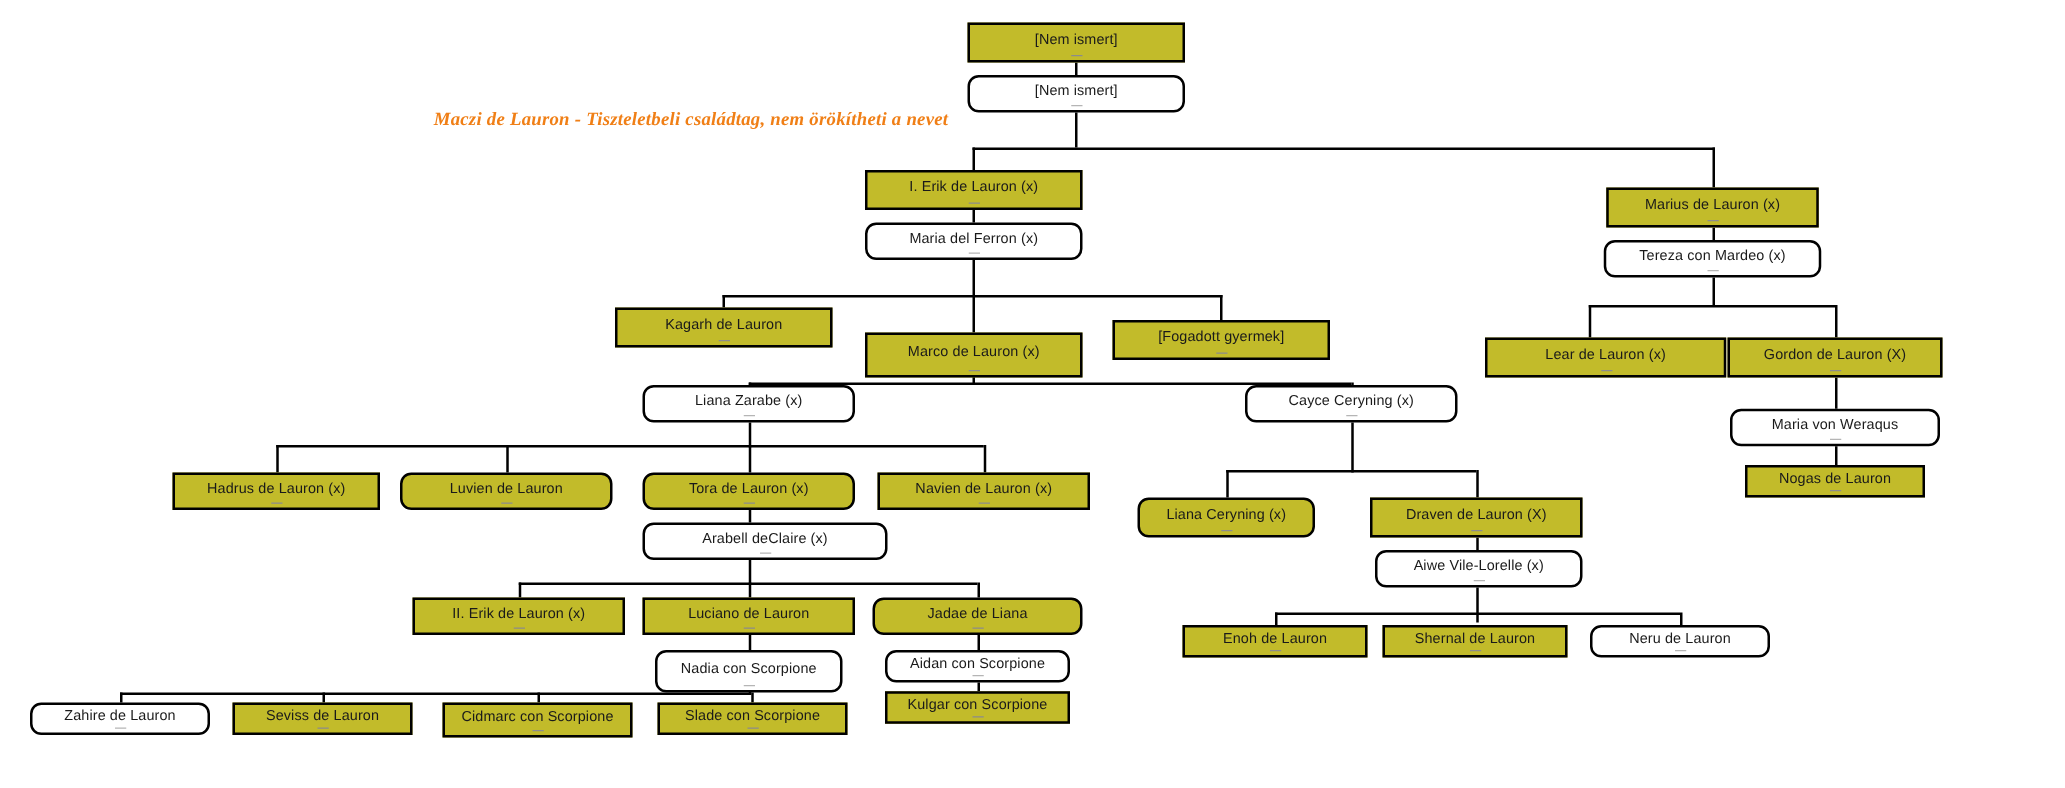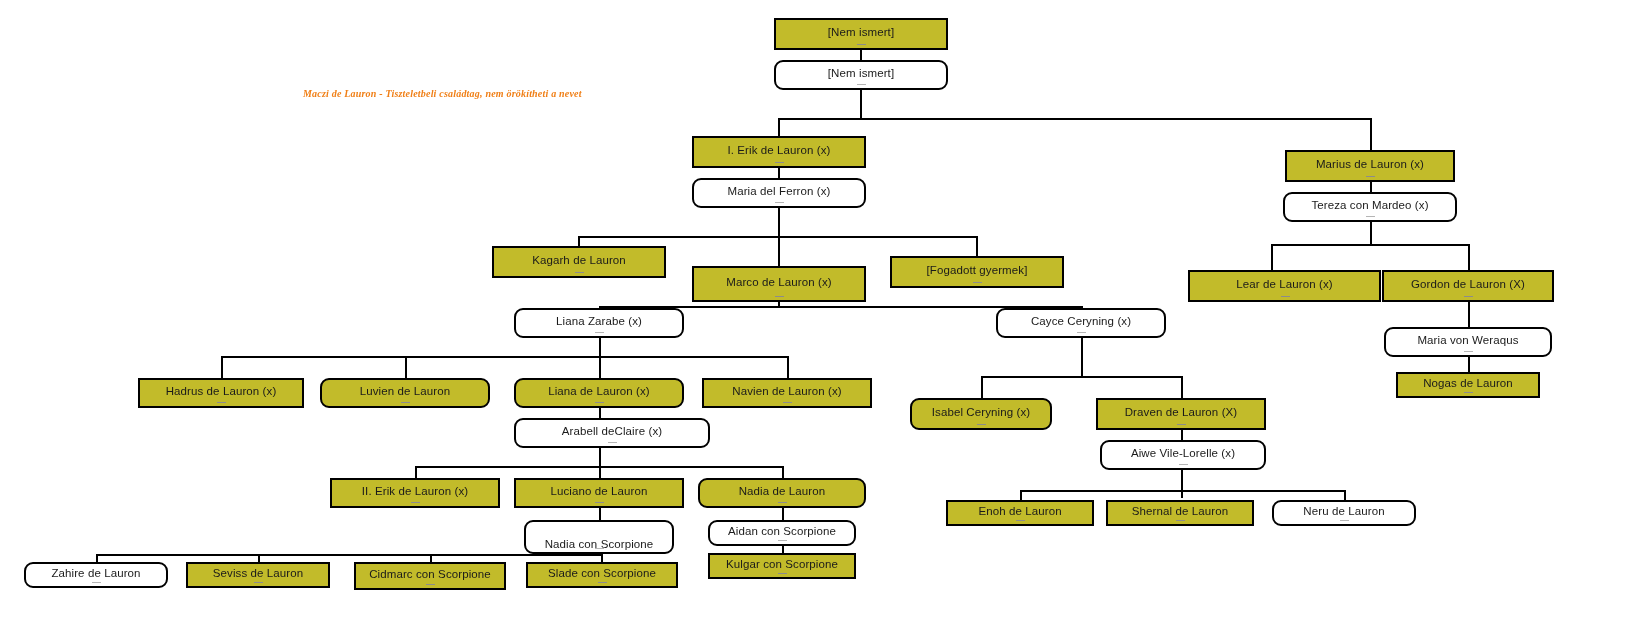--- a/index.html
+++ b/index.html
@@ -36,23 +36,24 @@
   .ln{ position:absolute; background:#000; }
   .ln.h{ height:2px; }
   .ln.v{ width:2px; }
 
   #legend{
     position:absolute;
     color:#f07f16;
     font-family:"Liberation Serif",serif;
     font-style:italic;
     font-weight:bold;
-    font-size:10px;
+    font-size:15px;
     white-space:nowrap;
     letter-spacing:.2px;
+    margin-left:44px;
   }
 </style>
 </head>
 <body>
 
 <div id="canvas">
 
   <div class="ln v" style="left:860px;top:50px;height:10px;"></div>
   <div class="ln v" style="left:860px;top:90px;height:28px;"></div>
   <div class="ln h" style="left:778px;top:118px;width:594px;"></div>
@@ -180,29 +181,29 @@
       </div>
       <div class="node blood" style="left: 138px; top: 378px; width: 166px; height: 30px;">
         <span class="lbl">Hadrus de Lauron (x)</span>
         <span class="tick"></span>
       </div>
       <div class="node blood-round" style="left: 320px; top: 378px; width: 170px; height: 30px;">
         <span class="lbl">Luvien de Lauron</span>
         <span class="tick"></span>
       </div>
       <div class="node blood-round" style="left: 514px; top: 378px; width: 170px; height: 30px;">
-        <span class="lbl">Liana de Lauron (x)</span>
+        <span class="lbl">Tora de Lauron (x)</span>
         <span class="tick"></span>
       </div>
       <div class="node blood" style="left: 702px; top: 378px; width: 170px; height: 30px;">
         <span class="lbl">Navien de Lauron (x)</span>
         <span class="tick"></span>
       </div>
       <div class="node blood-round" style="left: 910px; top: 398px; width: 142px; height: 32px;">
-        <span class="lbl">Isabel Ceryning (x)</span>
+        <span class="lbl">Liana Ceryning (x)</span>
         <span class="tick"></span>
       </div>
       <div class="node blood" style="left: 1096px; top: 398px; width: 170px; height: 32px;">
         <span class="lbl">Draven de Lauron  (X)</span>
         <span class="tick"></span>
       </div>
       <div class="node spouse" style="left: 1100px; top: 440px; width: 166px; height: 30px;">
         <span class="lbl">Aiwe Vile-Lorelle (x)</span>
         <span class="tick"></span>
       </div>
@@ -212,36 +213,36 @@
       </div>
       <div class="node blood" style="left: 330px; top: 478px; width: 170px; height: 30px;">
         <span class="lbl">II. Erik de Lauron (x)</span>
         <span class="tick"></span>
       </div>
       <div class="node blood" style="left: 514px; top: 478px; width: 170px; height: 30px;">
         <span class="lbl">Luciano de Lauron</span>
         <span class="tick"></span>
       </div>
       <div class="node blood-round" style="left: 698px; top: 478px; width: 168px; height: 30px;">
-        <span class="lbl">Nadia de Lauron</span>
+        <span class="lbl">Jadae de Liana</span>
         <span class="tick"></span>
       </div>
       <div class="node blood" style="left: 946px; top: 500px; width: 148px; height: 26px;">
         <span class="lbl">Enoh de Lauron</span>
         <span class="tick"></span>
       </div>
       <div class="node blood" style="left: 1106px; top: 500px; width: 148px; height: 26px;">
         <span class="lbl">Shernal de Lauron</span>
         <span class="tick"></span>
       </div>
       <div class="node spouse" style="left: 1272px; top: 500px; width: 144px; height: 26px;">
         <span class="lbl">Neru de Lauron</span>
         <span class="tick"></span>
       </div>
-      <div class="node spouse" style="left: 524px; top: 520px; width: 150px; height: 34px; align-items: flex-end;">
+      <div class="node spouse" style="left: 524px; top: 520px; width: 150px; height: 34px;">
         <span class="lbl">Nadia con Scorpione</span>
         <span class="tick"></span>
       </div>
       <div class="node spouse" style="left: 708px; top: 520px; width: 148px; height: 26px;">
         <span class="lbl">Aidan con Scorpione</span>
         <span class="tick"></span>
       </div>
       <div class="node blood" style="left: 708px; top: 553px; width: 148px; height: 26px;">
         <span class="lbl">Kulgar con Scorpione</span>
         <span class="tick"></span>

